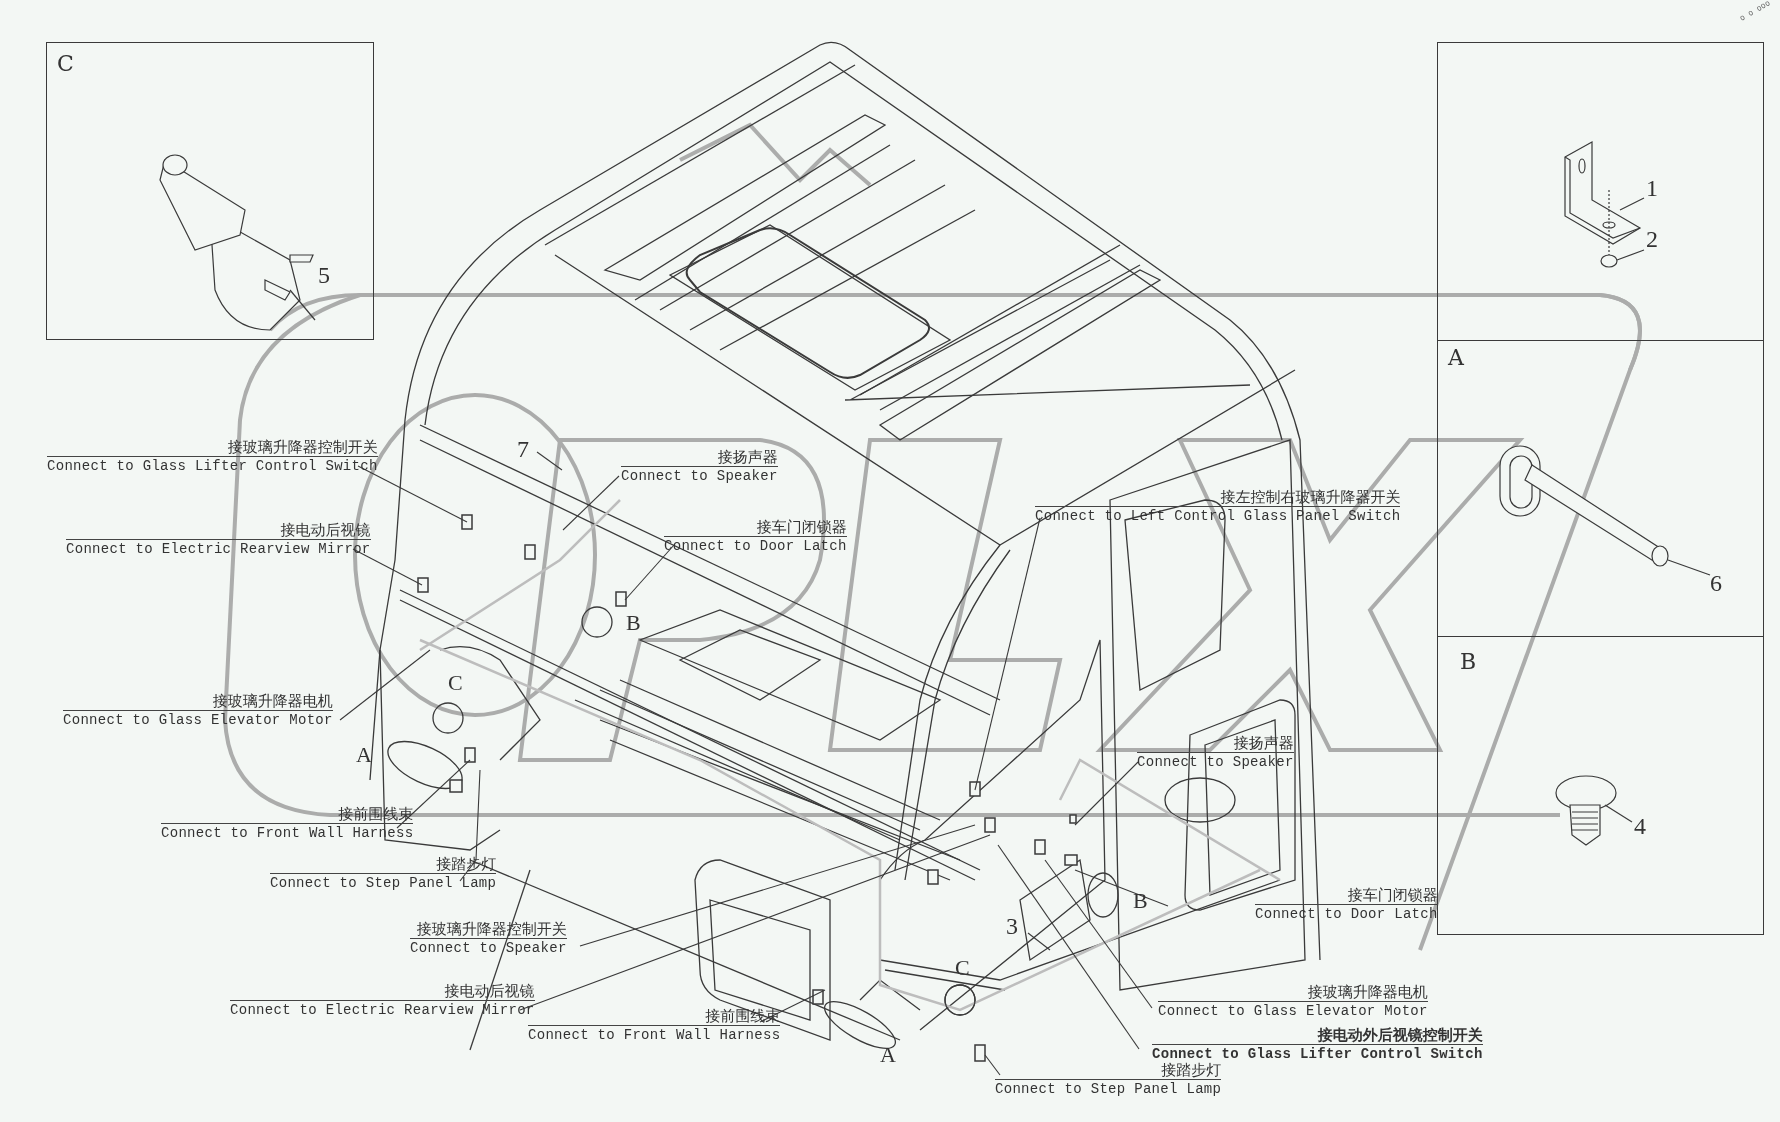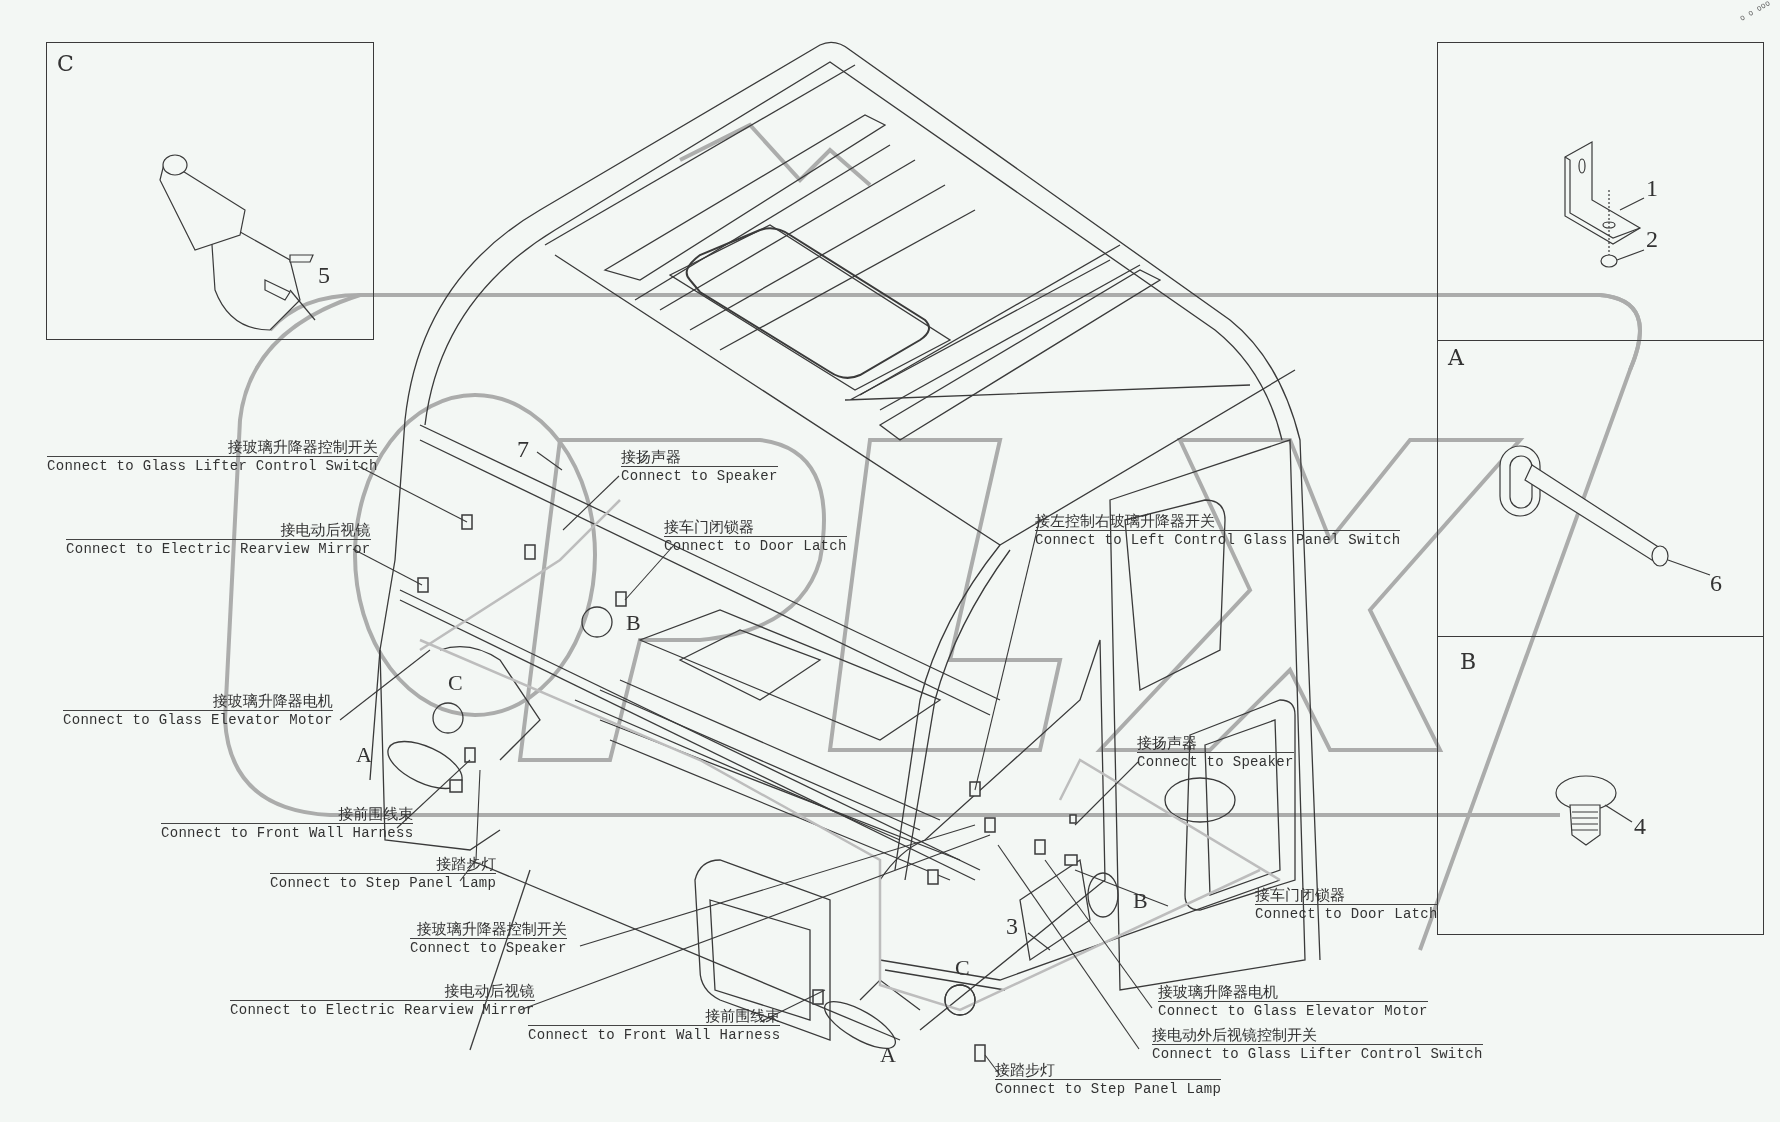--- a/index.html
+++ b/index.html
@@ -4,21 +4,21 @@
 <style>
   html,body{margin:0;padding:0;}
   body{width:1780px;height:1122px;background:#f3f7f4;position:relative;overflow:hidden;font-family:"DejaVu Serif","Liberation Serif",serif;color:#2a2a2a;}
   #canvas{position:absolute;left:0;top:0;width:1780px;height:1122px;}
   .detail-box{position:absolute;border:1.5px solid #3a3a3a;box-sizing:border-box;}
   .box-letter{position:absolute;font-family:"DejaVu Serif","Liberation Serif",serif;font-size:22px;color:#333;}
   .label{position:absolute;white-space:nowrap;}
   .label .cn{display:block;font-family:"DejaVu Sans","Liberation Sans",sans-serif;font-size:15px;color:#333;line-height:18px;}
   .label .en{display:block;font-family:"Liberation Mono","DejaVu Sans Mono",monospace;font-size:14px;color:#333;line-height:17px;border-top:1px solid #444;padding-top:1px;letter-spacing:0.3px;}
   .label.right{text-align:right;}
-  .label.left{text-align:left;}
+  .label.left{text-align:right;}
   .num{position:absolute;font-family:"Liberation Serif","DejaVu Serif",serif;font-size:24px;color:#333;}
   .marker{position:absolute;font-family:"Liberation Serif","DejaVu Serif",serif;font-size:22px;color:#333;}
   .corner-mark{position:absolute;right:8px;top:6px;font-family:"DejaVu Sans Mono",monospace;font-size:8px;color:#666;transform:rotate(-30deg);}
 </style>
 </head>
 <body>
 
 <svg id="canvas" viewBox="0 0 1780 1122" xmlns="http://www.w3.org/2000/svg">
   <g fill="none" stroke="#9a9a9a" stroke-width="4" opacity="0.8">
     <path d="M270 330 Q300 295 360 295 L1600 295 Q1660 300 1630 370 L1420 950"></path>
@@ -215,21 +215,21 @@
   <span class="en">Connect to Glass Elevator Motor</span>
 </div>
 <div class="label right" style="left:161px;top:805px;">
   <span class="cn">接前围线束</span>
   <span class="en">Connect to Front Wall Harness</span>
 </div>
 <div class="label right" style="left:270px;top:855px;">
   <span class="cn">接踏步灯</span>
   <span class="en">Connect to Step Panel Lamp</span>
 </div>
-<div class="label left" style="left:1035px;top:488px;margin-top:24px;">
+<div class="label left" style="left:1035px;top:488px;">
   <span class="cn">接左控制右玻璃升降器开关</span>
   <span class="en">Connect to Left Control Glass Panel Switch</span>
 </div>
 <div class="label left" style="left:1137px;top:734px;">
   <span class="cn">接扬声器</span>
   <span class="en">Connect to Speaker</span>
 </div>
 <div class="label left" style="left:1255px;top:886px;">
   <span class="cn">接车门闭锁器</span>
   <span class="en">Connect to Door Latch</span>
@@ -243,21 +243,21 @@
   <span class="en">Connect to Electric Rearview Mirror</span>
 </div>
 <div class="label right" style="left:528px;top:1007px;">
   <span class="cn">接前围线束</span>
   <span class="en">Connect to Front Wall Harness</span>
 </div>
 <div class="label left" style="left:1158px;top:983px;">
   <span class="cn">接玻璃升降器电机</span>
   <span class="en">Connect to Glass Elevator Motor</span>
 </div>
-<div class="label left" style="left:1152px;top:1026px;">
+<div class="label left" style="left:1152px;top:1026px;font-weight:bold;">
   <span class="cn">接电动外后视镜控制开关</span>
   <span class="en">Connect to Glass Lifter Control Switch</span>
 </div>
 <div class="label left" style="left:995px;top:1061px;">
   <span class="cn">接踏步灯</span>
   <span class="en">Connect to Step Panel Lamp</span>
 </div>
 
 <span class="corner-mark">o o ooo</span>
 

